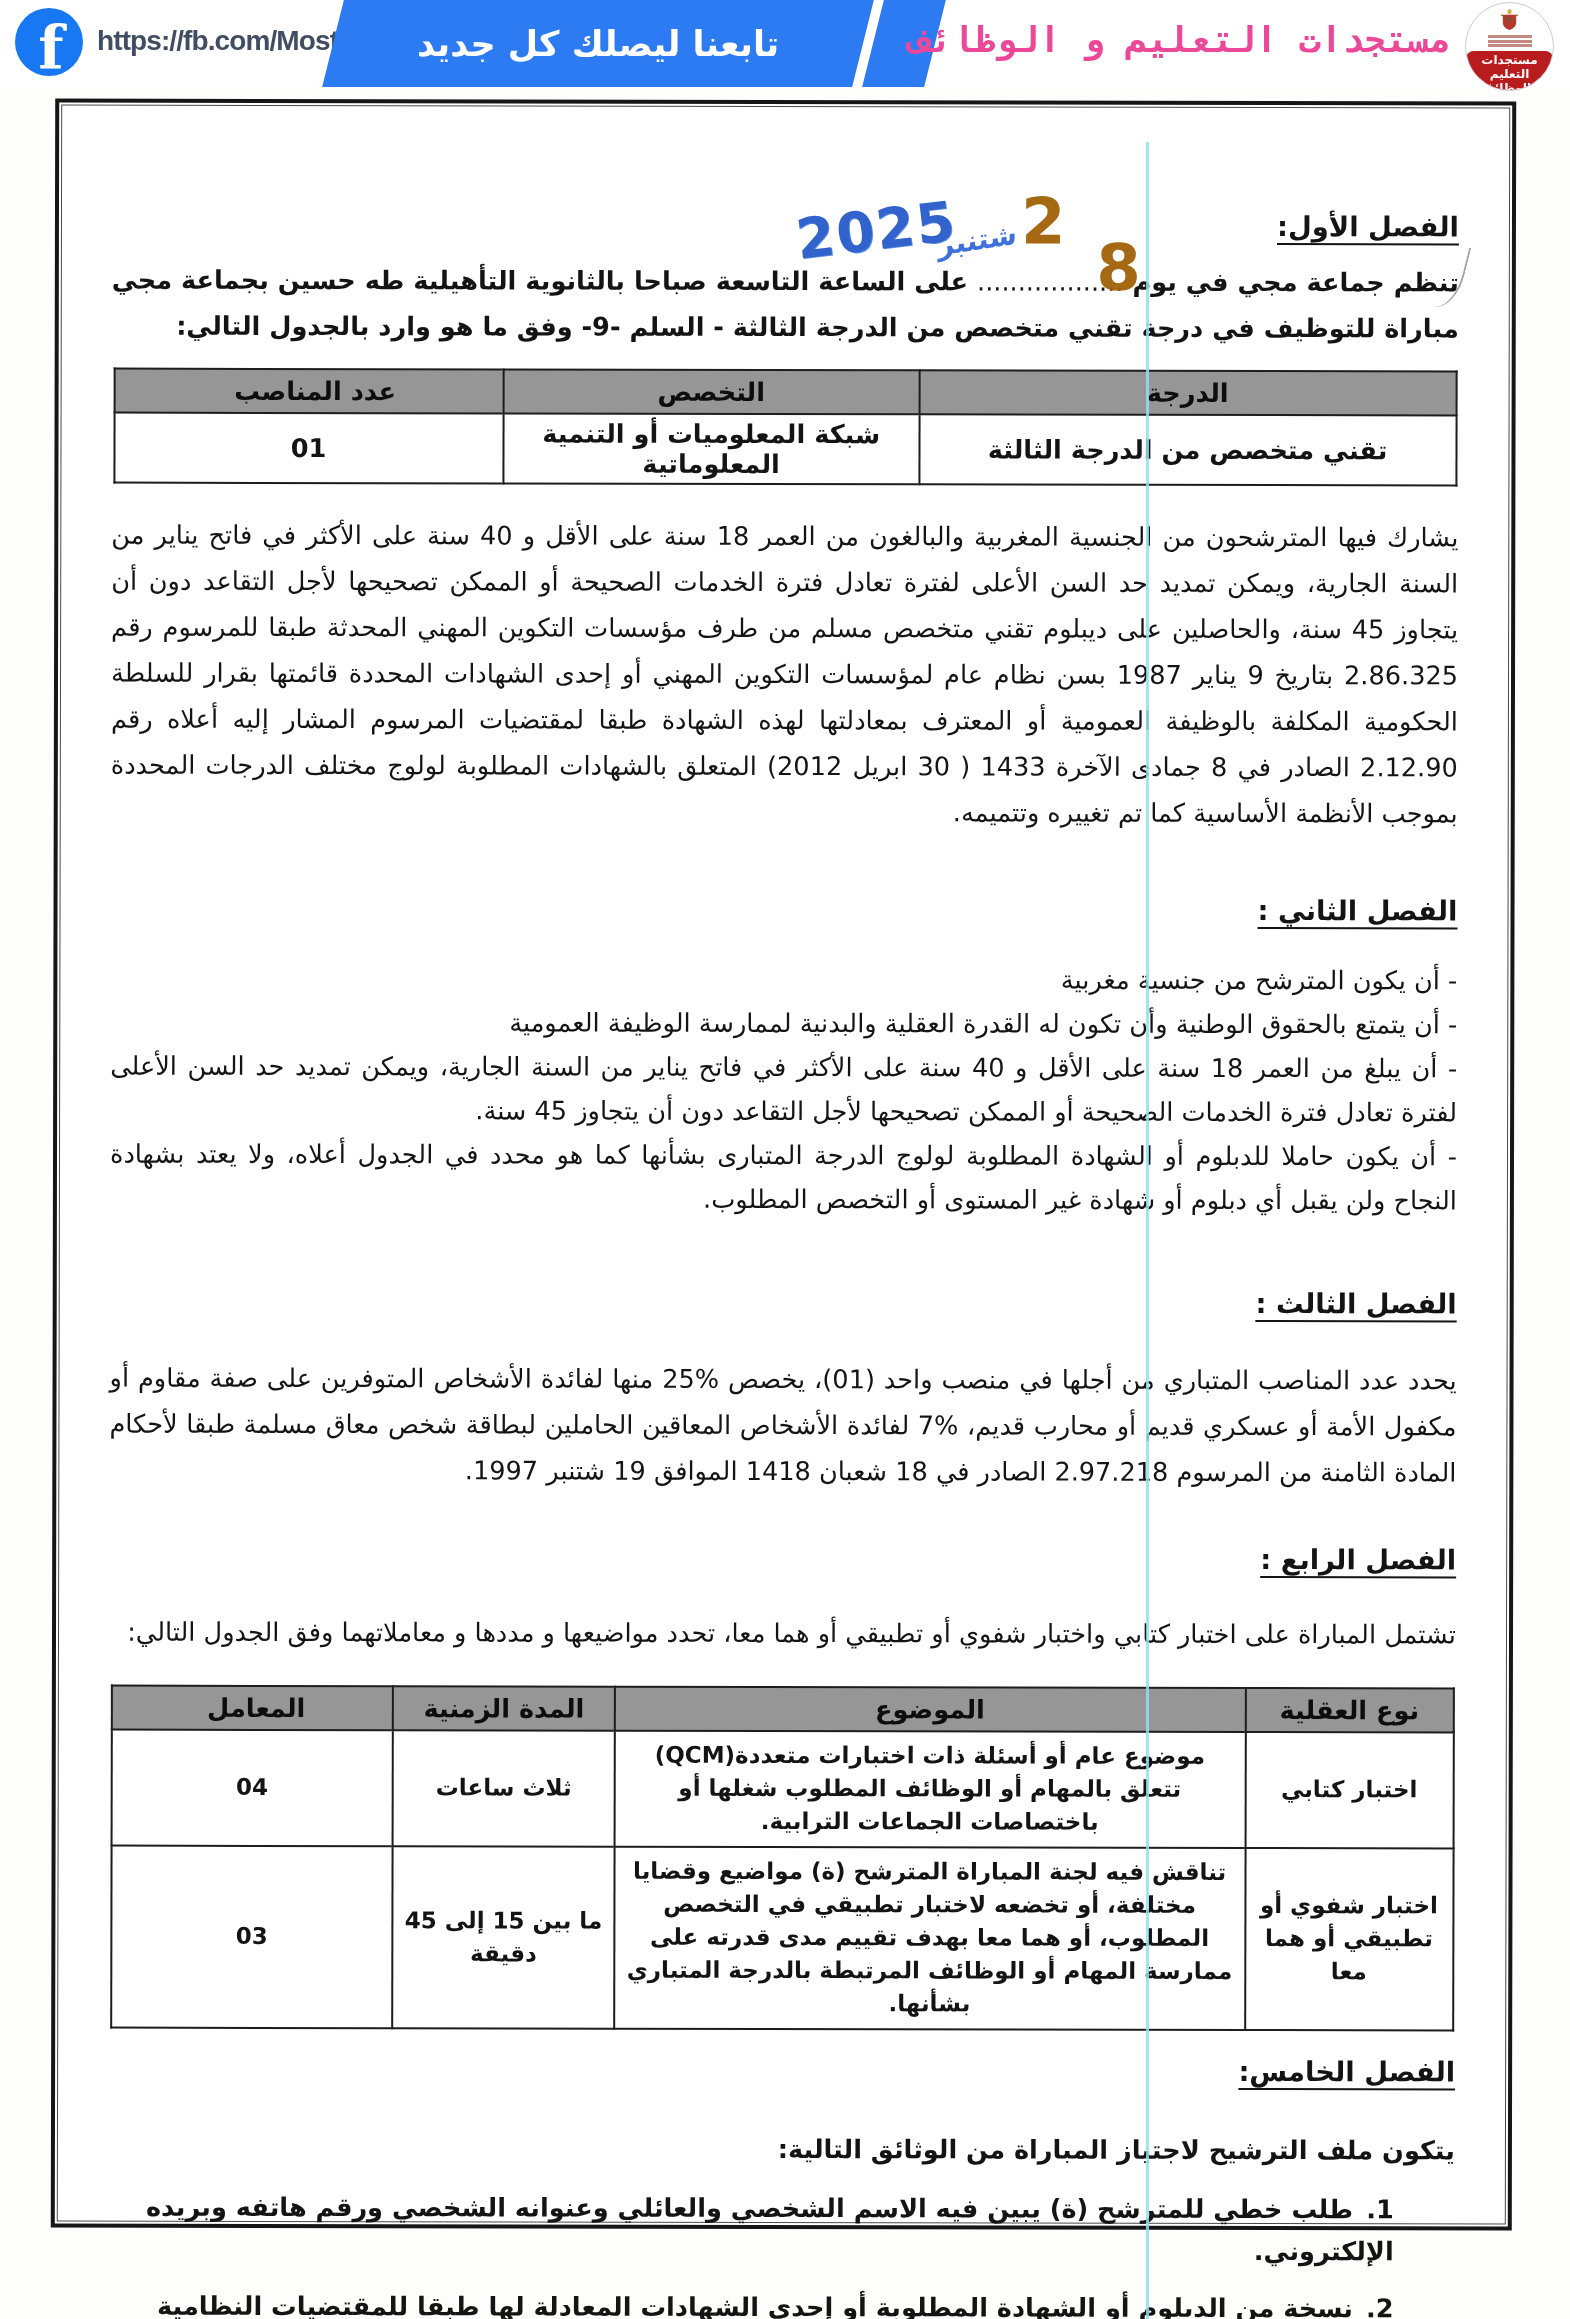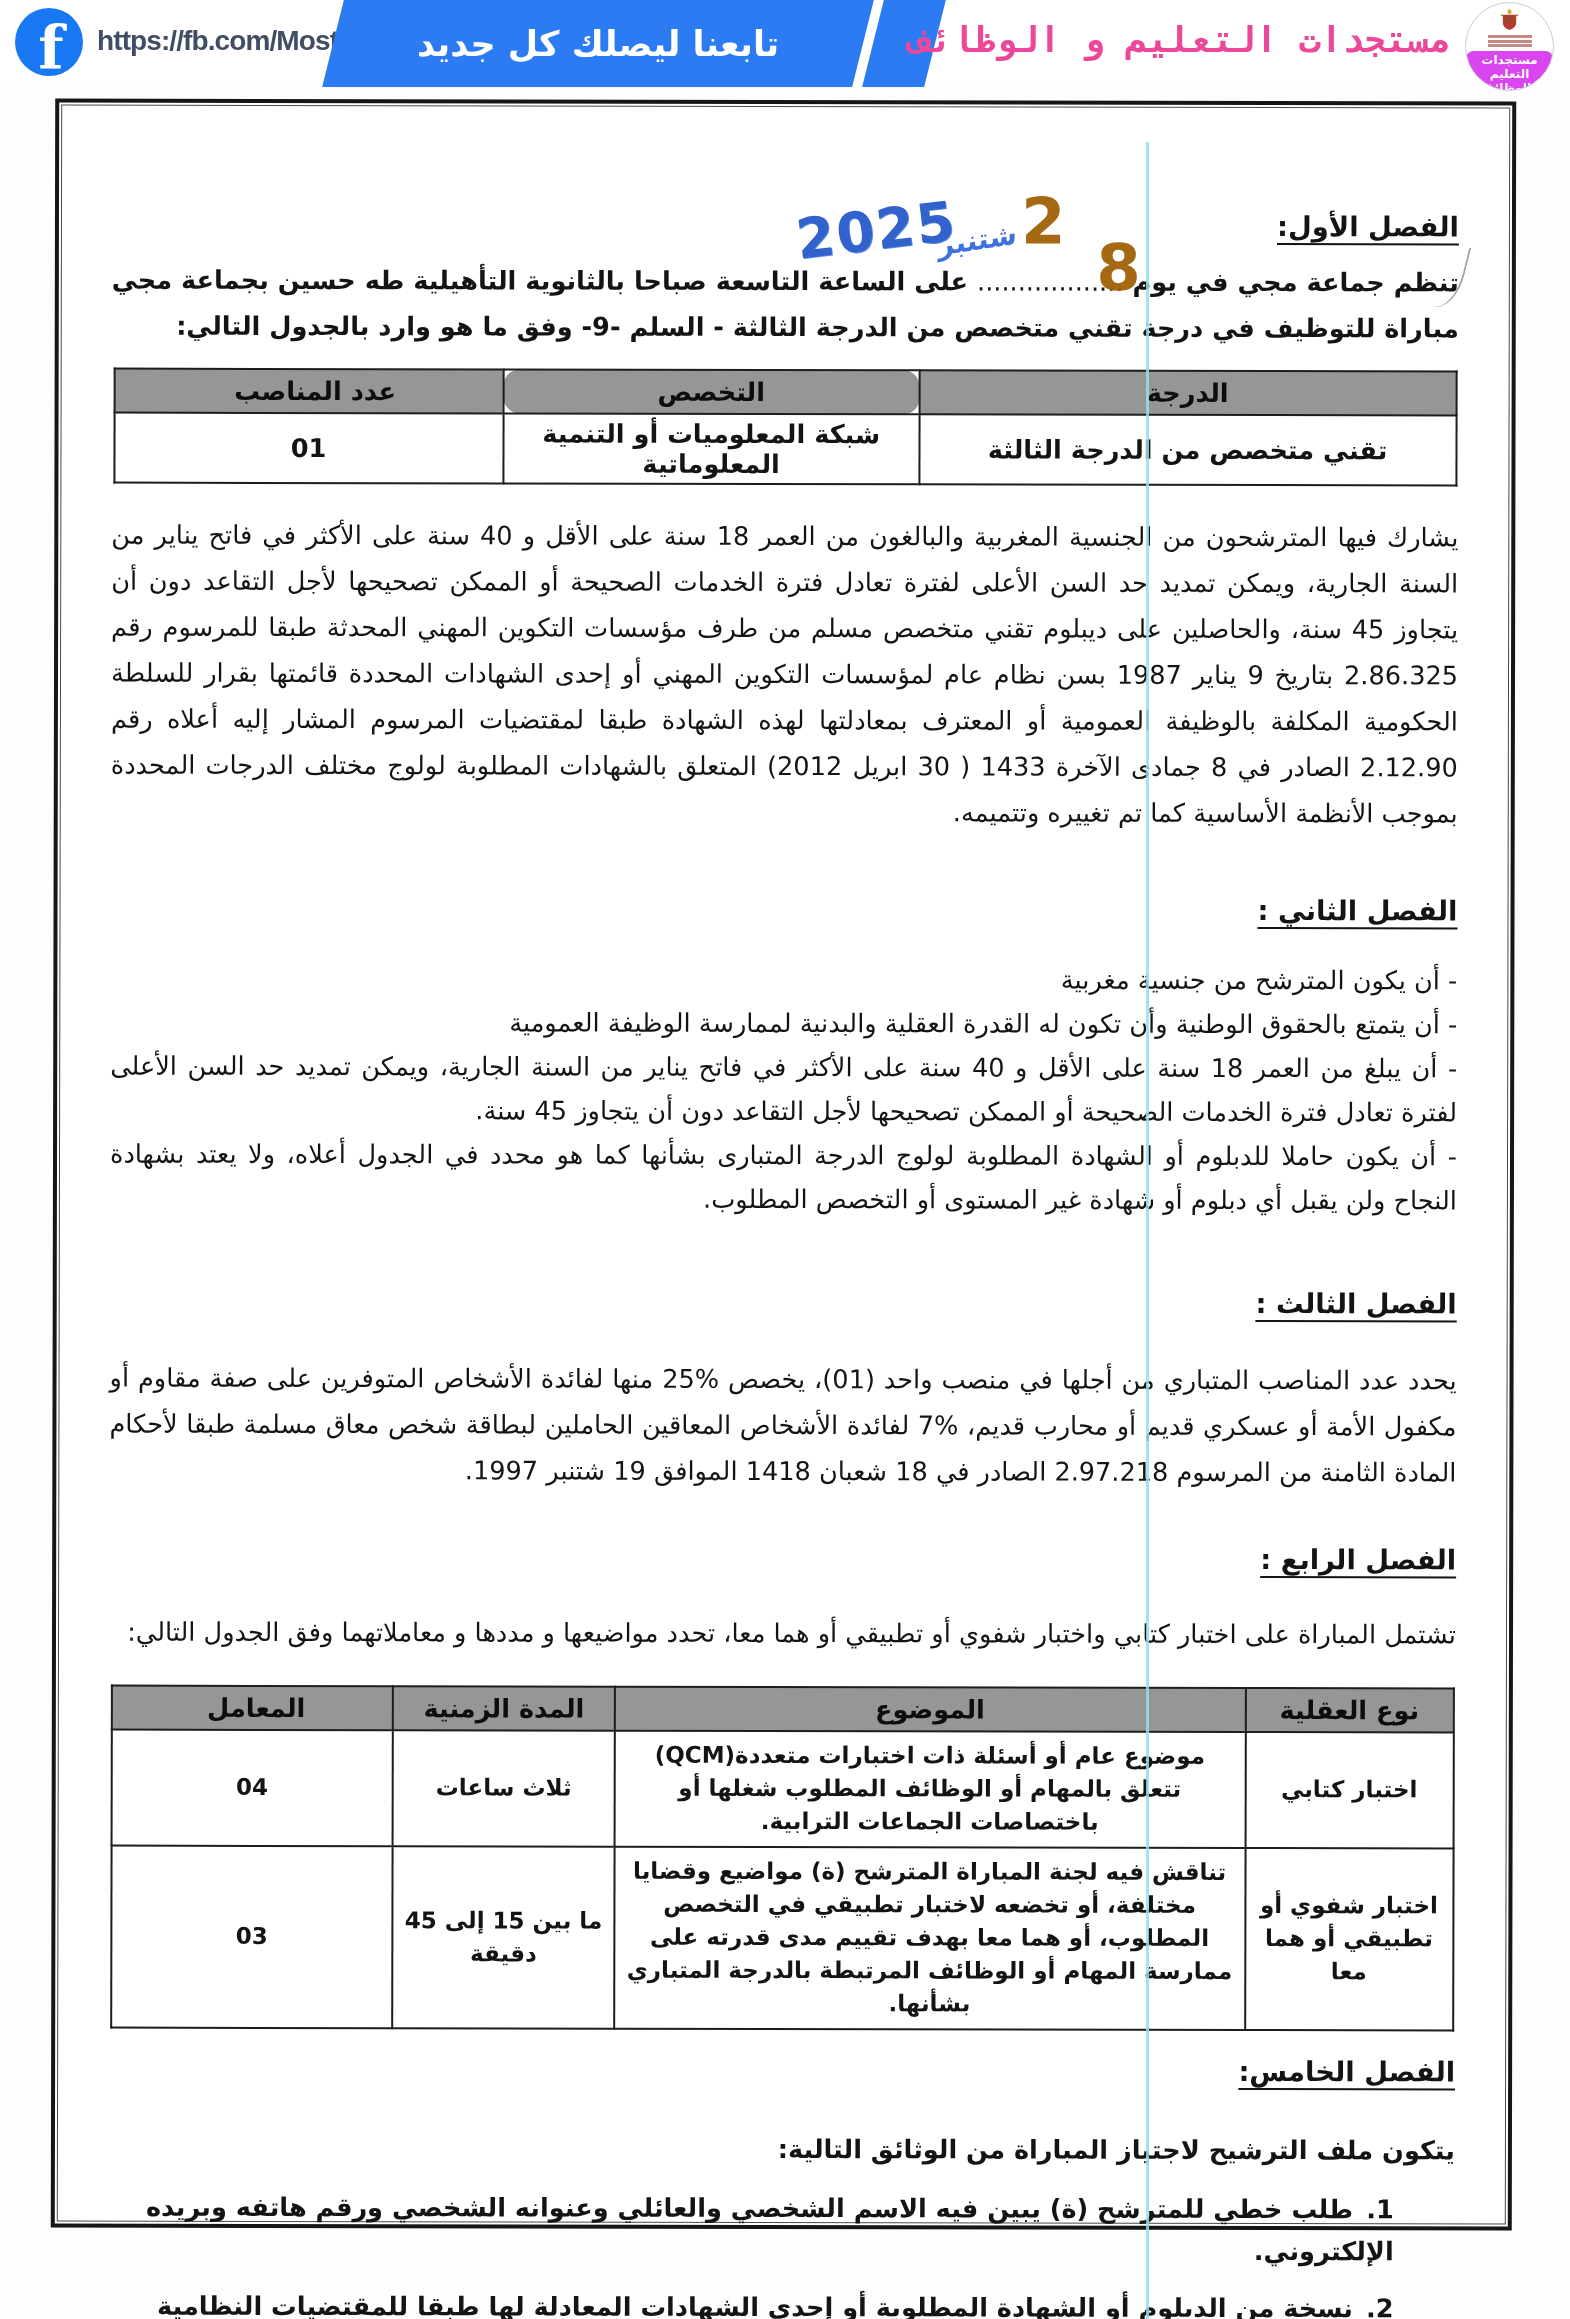--- a/index.html
+++ b/index.html
@@ -20,21 +20,21 @@
   .ribbon-inner { transform:skewX(14deg); color:#fff; font-size:35px; font-weight:bold; white-space:nowrap; }
   .ribbon-tip { position:absolute; left:873px; top:0; width:62px; height:87px; background:#2d7bf3;
                 transform:skewX(-14deg); }
   .site-title { position:absolute; left:909px; top:19px; width:360px; text-align:center;
                 font-size:36px; font-weight:bold; color:#ec4899; white-space:nowrap;font-family:Liberation Mono, monospace; }
   .logo { position:absolute; left:1465px; top:1.9px; width:89px; height:89px; border-radius:50%;
           background:#ffffff; border:1.9px solid #c9ccd4; overflow:hidden; text-align:center; }
   .logo-crest { width:21px; height:23px; margin:4.7px auto 0.9px auto; }
   .logo-lines { width:44px; margin:0 auto 1.9px auto; height:13.2px;
                 background:repeating-linear-gradient(#b9746a 0 2.8px, transparent 2.8px 4.7px); opacity:.85; }
-  .logo-band { background:#d946ef; color:#fff; font-size:12px; font-weight:bold; line-height:14px;
+  .logo-band { background:#b91c1c; color:#fff; font-size:12px; font-weight:bold; line-height:14px;
                padding:2.8px 1.9px 4.7px 1.9px; border-radius:7.6px 7.6px 0 0; }
 
   
   .doc-frame { position:absolute; left:53px; top:100px; width:1461px; height:2129px;
                border:4.7px solid #161616; transform:rotate(0.12deg); background:#fff; z-index:1; }
   .doc-frame-inner { position:absolute; inset:1.9px; border:1.4px solid #4a4a4a; }
   .doc-content { position:relative; direction:rtl; padding:106px 53px 0 53px; color:#141414; }
 
   .scan-line { position:absolute; left:1146px; top:142px; width:2.8px; height:2178px;
                background:#8fe0ee; opacity:.85; z-index:4; }
@@ -55,21 +55,21 @@
   .stamp-month { position:absolute; left:142px; top:26.5px; font-size:28px; font-weight:bold; color:#2a62d8;
                  transform:rotate(-9deg) skewX(-8deg); opacity:.9; }
   .stamp-day { position:absolute; left:225px; top:8px; font-size:64px; font-weight:bold; color:#a16207;
                letter-spacing:15px; opacity:.95; }
 
   table { border-collapse:collapse; width:1344px; }
   .t1 { margin:19px auto 0 auto; }
   td,th { border:2.4px solid #1d1d1d; text-align:center; vertical-align:middle; }
   th { background:#969696; font-size:25.6px; font-weight:bold; color:#0d0d0d; height:44px; }
   .t1 td { font-size:25.6px; font-weight:bold; height:49px; padding:3.8px 9.5px; }
-  .t1 .c-grade { width:40%; } .t1 .c-spec { width:31%;border-radius:16px; } .t1 .c-count { width:29%;padding-left:13px; }
+  .t1 .c-grade { width:40%; } .t1 .c-spec { width:31%; } .t1 .c-count { width:29%;padding-left:13px; }
 
   .p2 { margin-top:28px; }
   .h2x { margin-top:59px; }
   .bullets { margin-top:32px; font-size:25.6px; line-height:44px; }
   .bullets div { text-align:justify; text-align-last:right; }
   .h3x { margin-top:66px; }
   .p3 { margin-top:38px; }
   .h4x { margin-top:49px; }
   .p4 { margin-top:36px; }
 

